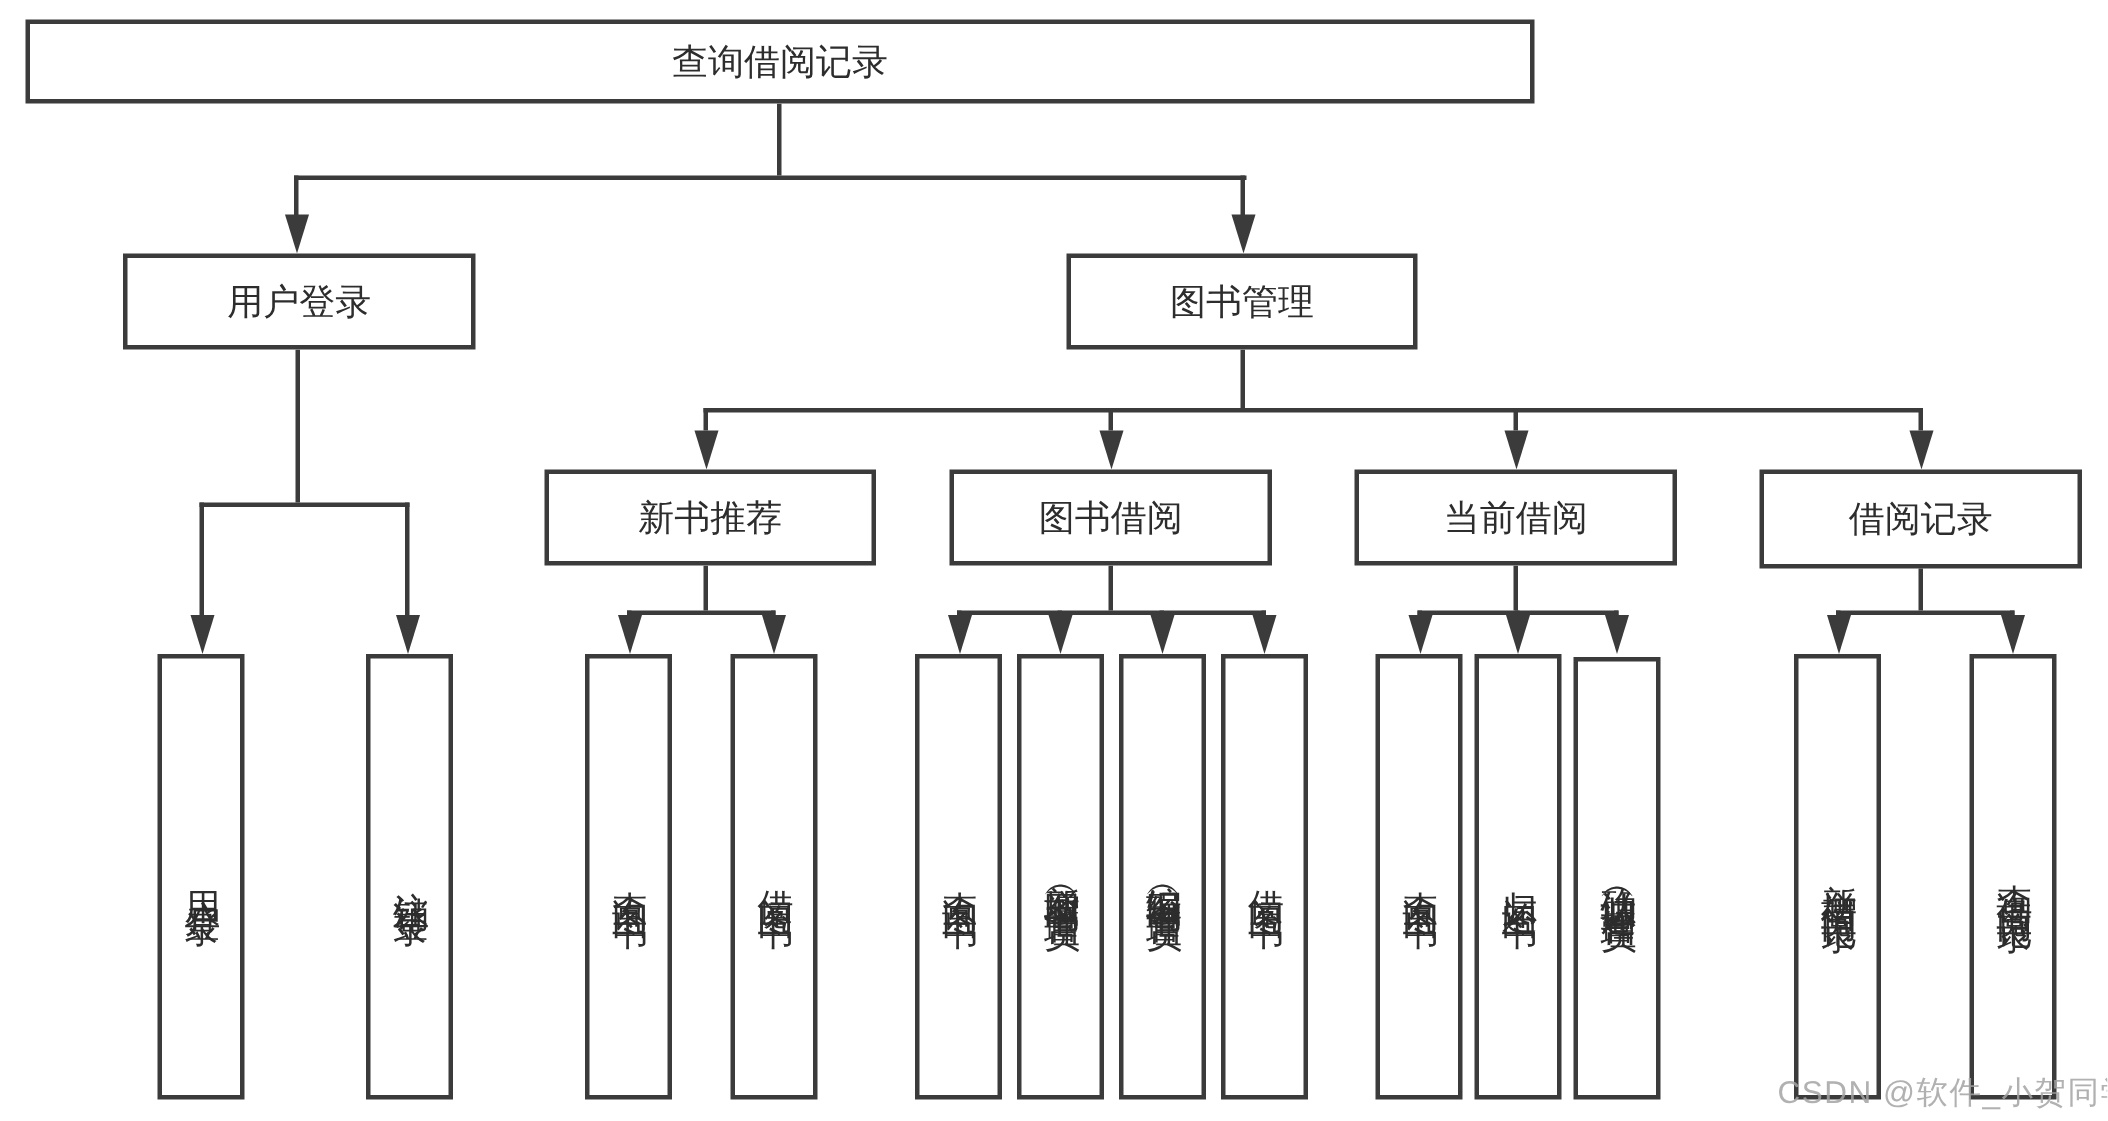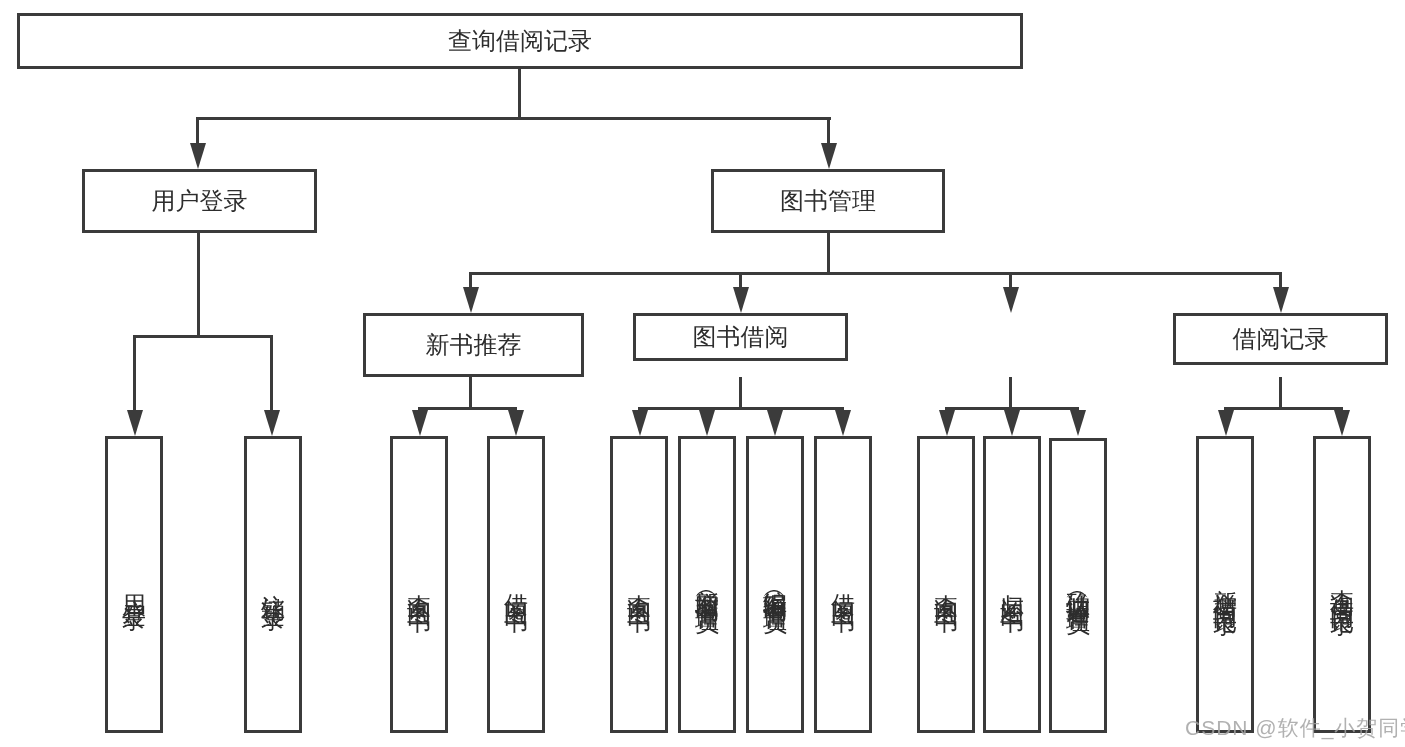--- a/index.html
+++ b/index.html
@@ -99,24 +99,27 @@
   <div class="vline" style="left:739px; top:272px; height:15px;"></div>
   <div class="arrow" style="left:733px; top:287px;"></div>
   <div class="vline" style="left:1009px; top:272px; height:15px;"></div>
   <div class="arrow" style="left:1003px; top:287px;"></div>
   <div class="vline" style="left:1279px; top:272px; height:15px;"></div>
   <div class="arrow" style="left:1273px; top:287px;"></div>
 
   <div class="box" style="left:363px; top:313px; width:221px; height:64px;">
     <span>新书推荐</span>
   </div>
-  <div class="box" style="left:633px; top:313px; width:215px; height:48px;">
+  <div class="box" style="left:633px; top:313px; width:215px; height:64px;">
     <span>图书借阅</span>
   </div>
-  <div class="box" style="left:1173px; top:313px; width:215px; height:52px;">
+  <div class="box" style="left:903px; top:313px; width:215px; height:64px;">
+    <span>当前借阅</span>
+  </div>
+  <div class="box" style="left:1173px; top:313px; width:215px; height:66px;">
     <span>借阅记录</span>
   </div>
 
   <div class="vline" style="left:469px; top:377px; height:30px;"></div>
   <div class="hline" style="left:418px; top:407px; width:99px;"></div>
   <div class="vline" style="left:418px; top:407px; height:5px;"></div>
   <div class="arrow" style="left:412px; top:410px;"></div>
   <div class="vline" style="left:514px; top:407px; height:5px;"></div>
   <div class="arrow" style="left:508px; top:410px;"></div>
 

